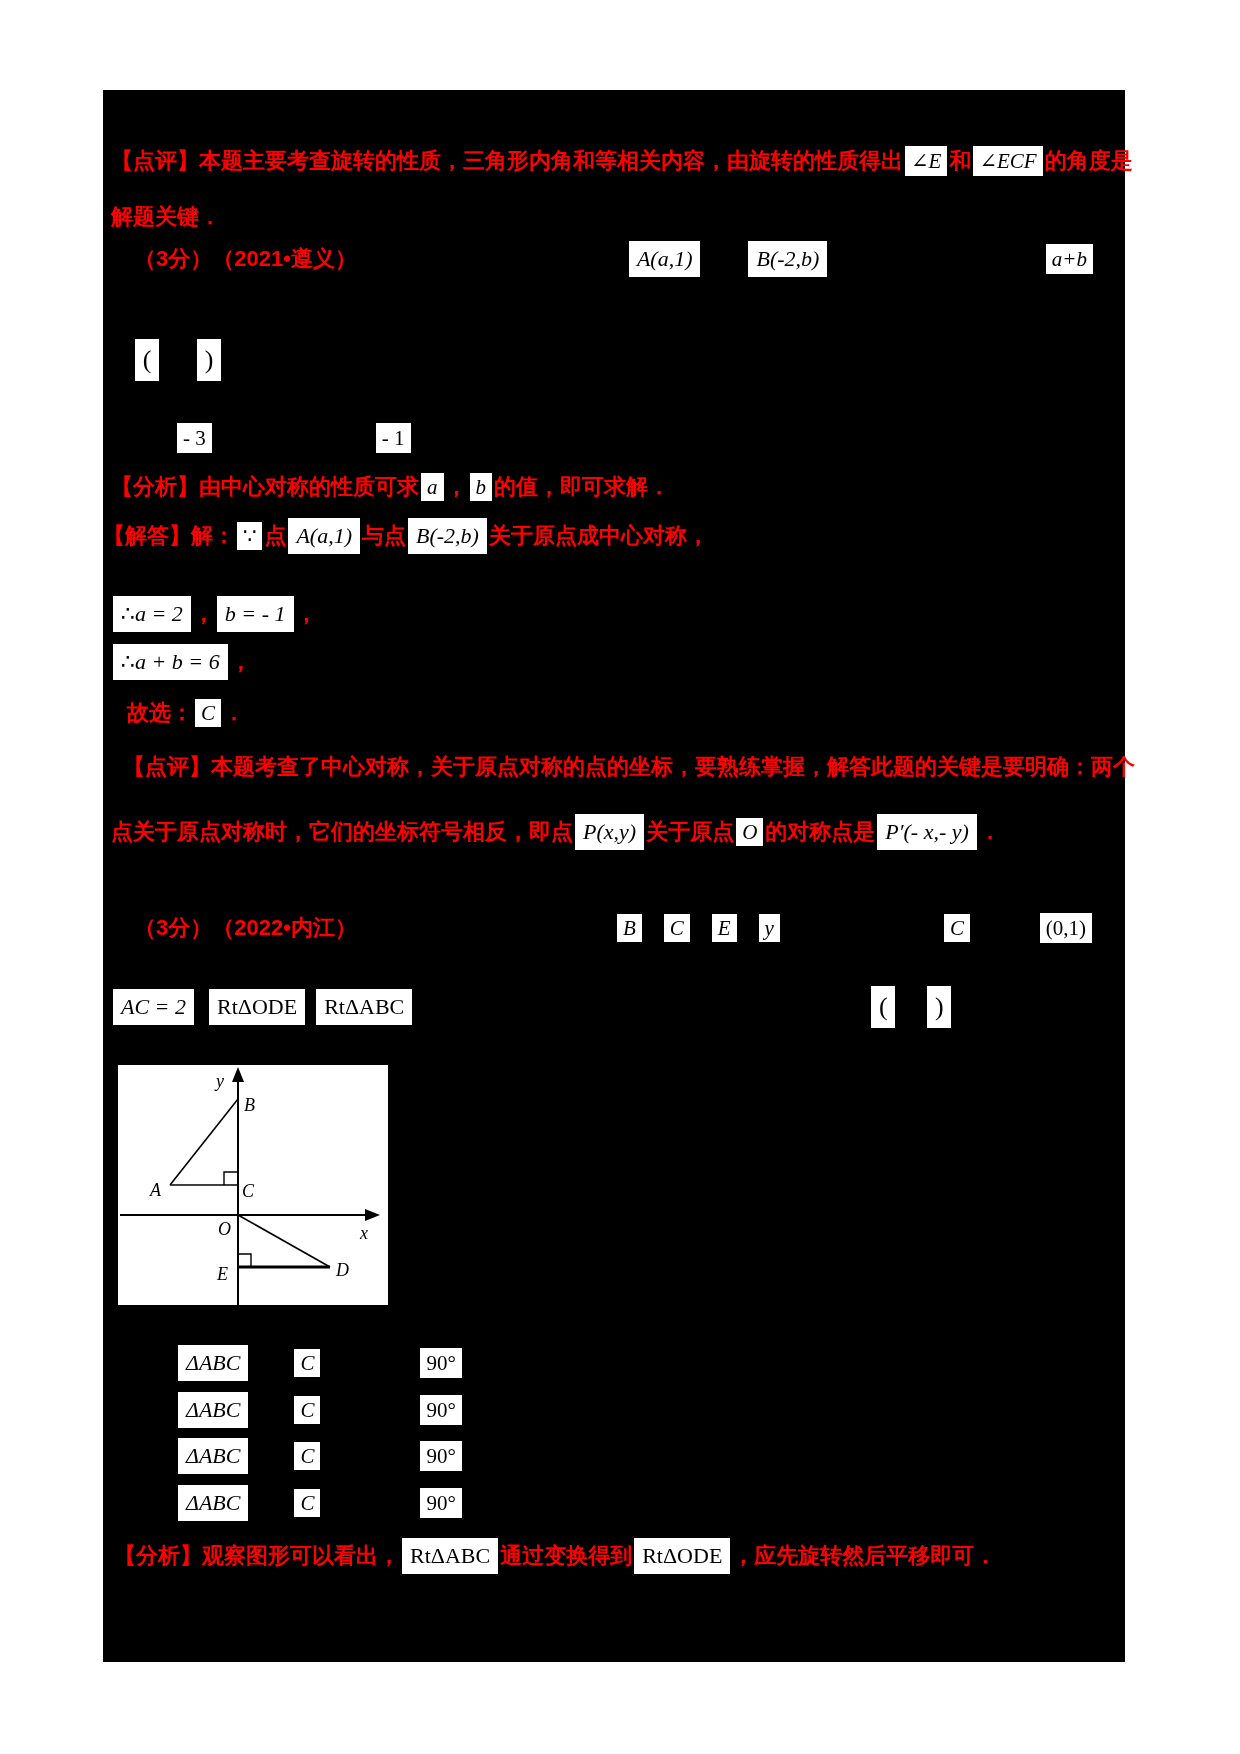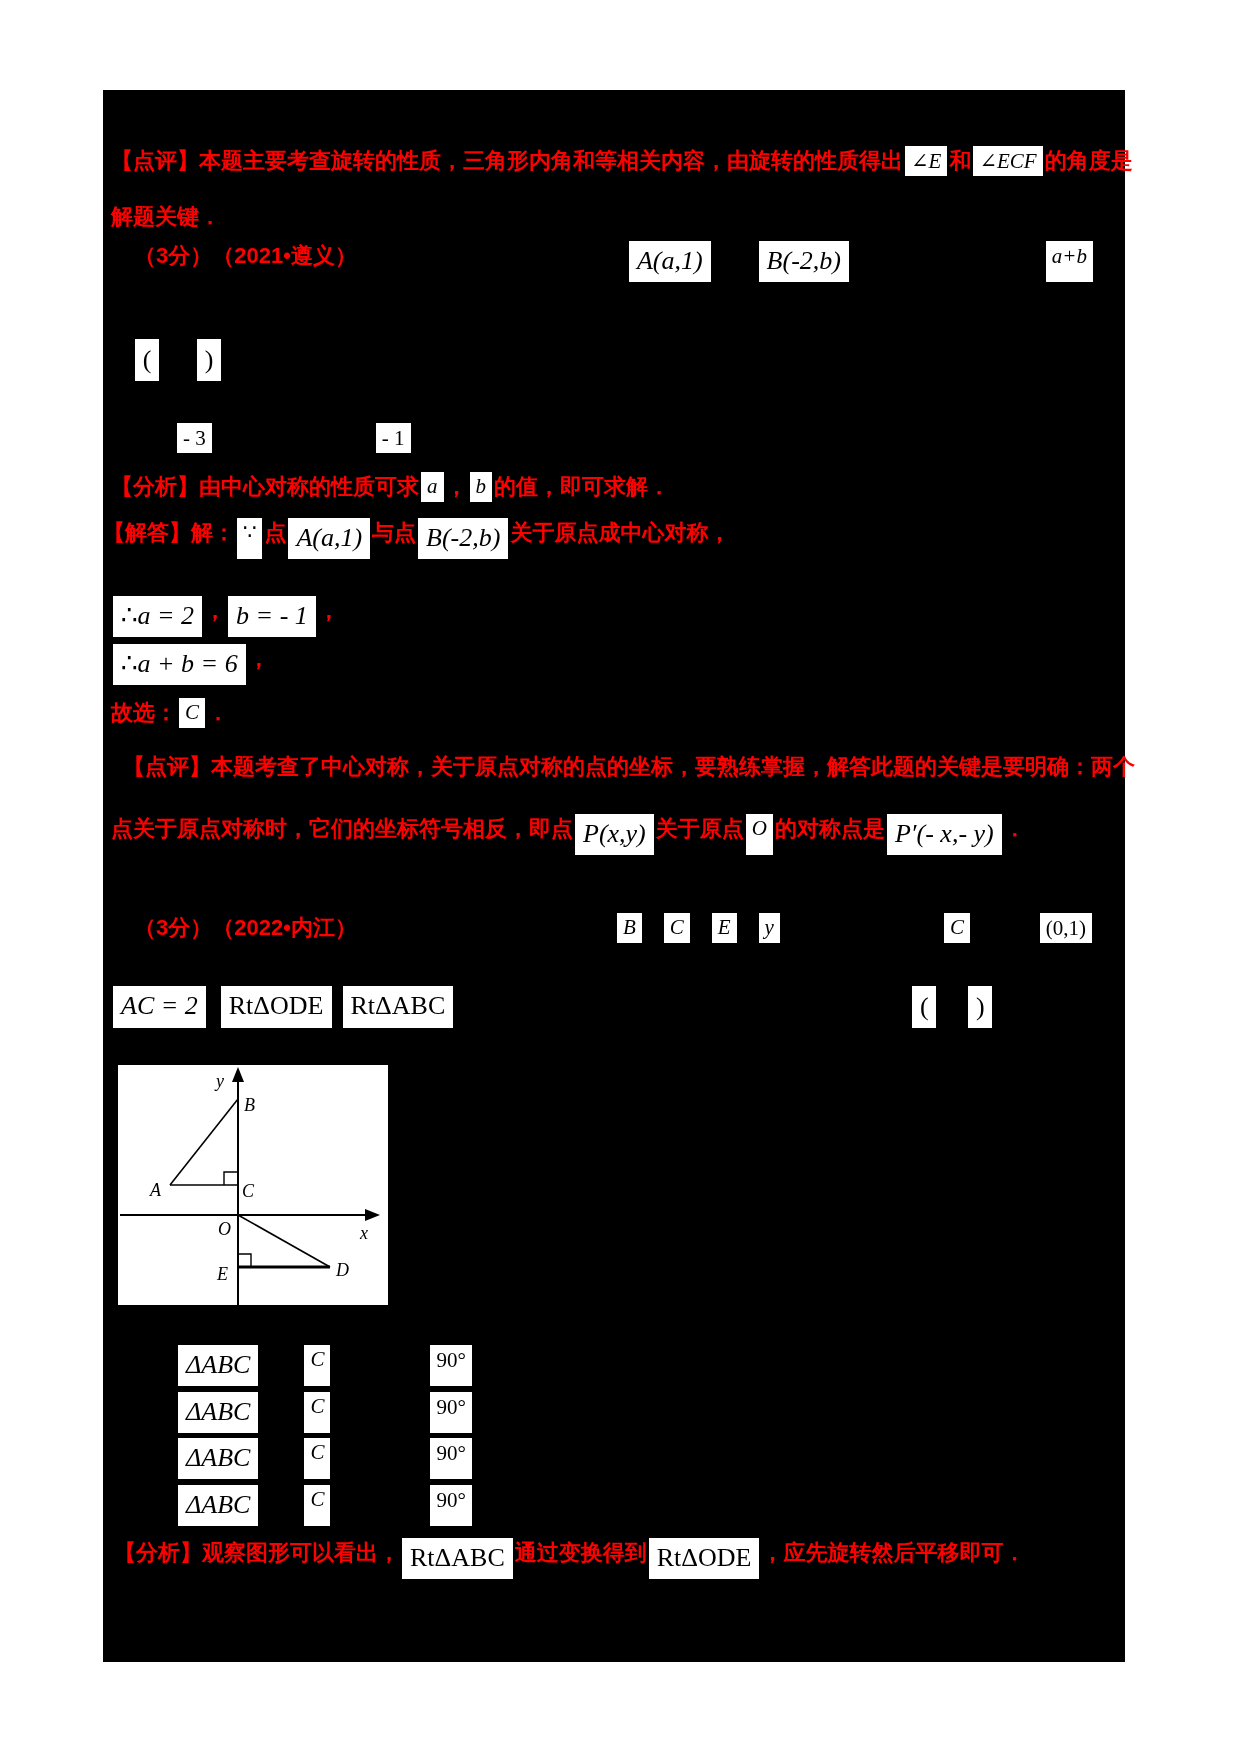--- a/index.html
+++ b/index.html
@@ -1,25 +1,25 @@
 <!DOCTYPE html>
 <html><head>
 <meta charset="utf-8">
 <style>
   html,body{margin:0;padding:0;background:#ffffff;}
   .page{position:relative;width:1240px;height:1754px;background:#ffffff;overflow:hidden;
         font-family:"Liberation Sans","DejaVu Sans",sans-serif;}
   .panel{position:absolute;left:103px;top:90px;width:1022px;height:1572px;background:#000000;}
-  .line{position:absolute;display:flex;white-space:nowrap;
+  .line{position:absolute;display:flex;align-items:center;white-space:nowrap;
         color:#fe0000;font-weight:bold;font-size:22px;
         font-family:"Liberation Sans","DejaVu Sans",sans-serif;}
   .f{background:#ffffff;color:#000000;font-style:italic;font-weight:normal;font-size:21px;
      line-height:1.25;padding:2px 6px;display:inline-block;text-align:center;margin:0 2px;
      font-family:"Liberation Serif","DejaVu Serif","DejaVu Sans",serif;}
-  .f.big{font-size:26px;padding:4px 8px;}
+  .f.big{font-size:22px;padding:4px 8px;}
   .f.sm{padding:1px 6px;}
   .f.up{font-style:normal;}
   .paren{width:24px;height:42px;font-size:26px;display:flex;align-items:center;
          justify-content:center;padding:0;}
   .sp{display:inline-block;flex:none;height:1px;}
   .graph{position:absolute;left:15px;top:975px;width:270px;height:240px;background:#ffffff;}
   .graph svg{display:block;}
   .glabel{font-family:"Liberation Serif","DejaVu Serif",serif;font-style:italic;
           font-size:18px;fill:#000000;}
 </style>
@@ -85,21 +85,21 @@
       <span>，</span>
       <span class="f big">b = - 1</span>
       <span>，</span>
     </div>
 
     <div class="line" style="left:8px;top:554px">
       <span class="f big">∴a + b = 6</span>
       <span>，</span>
     </div>
 
-    <div class="line" style="left:8px;top:608px">
+    <div class="line" style="left:24px;top:608px">
       <span>故选：</span>
       <span class="f sm">C</span>
       <span>．</span>
     </div>
 
     <div class="line" style="left:20px;top:662px">
       <span>【点评】本题考查了中心对称，关于原点对称的点的坐标，要熟练掌握，解答此题的关键是要明确：两个</span>
     </div>
 
     <div class="line" style="left:8px;top:724px">

